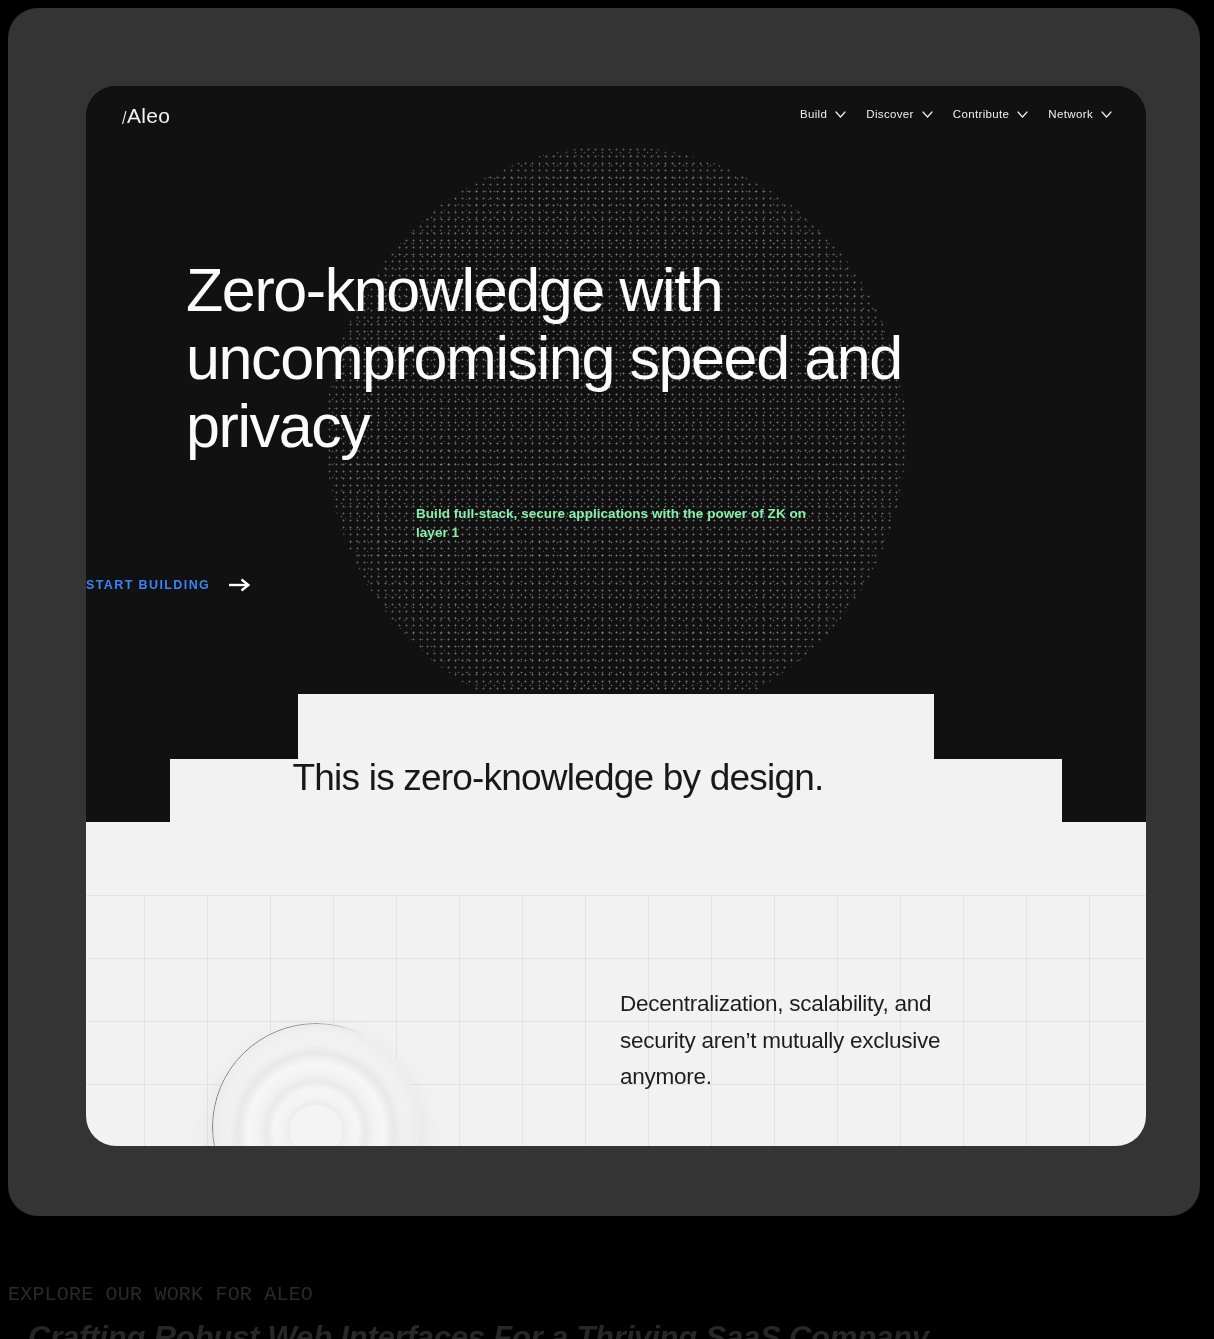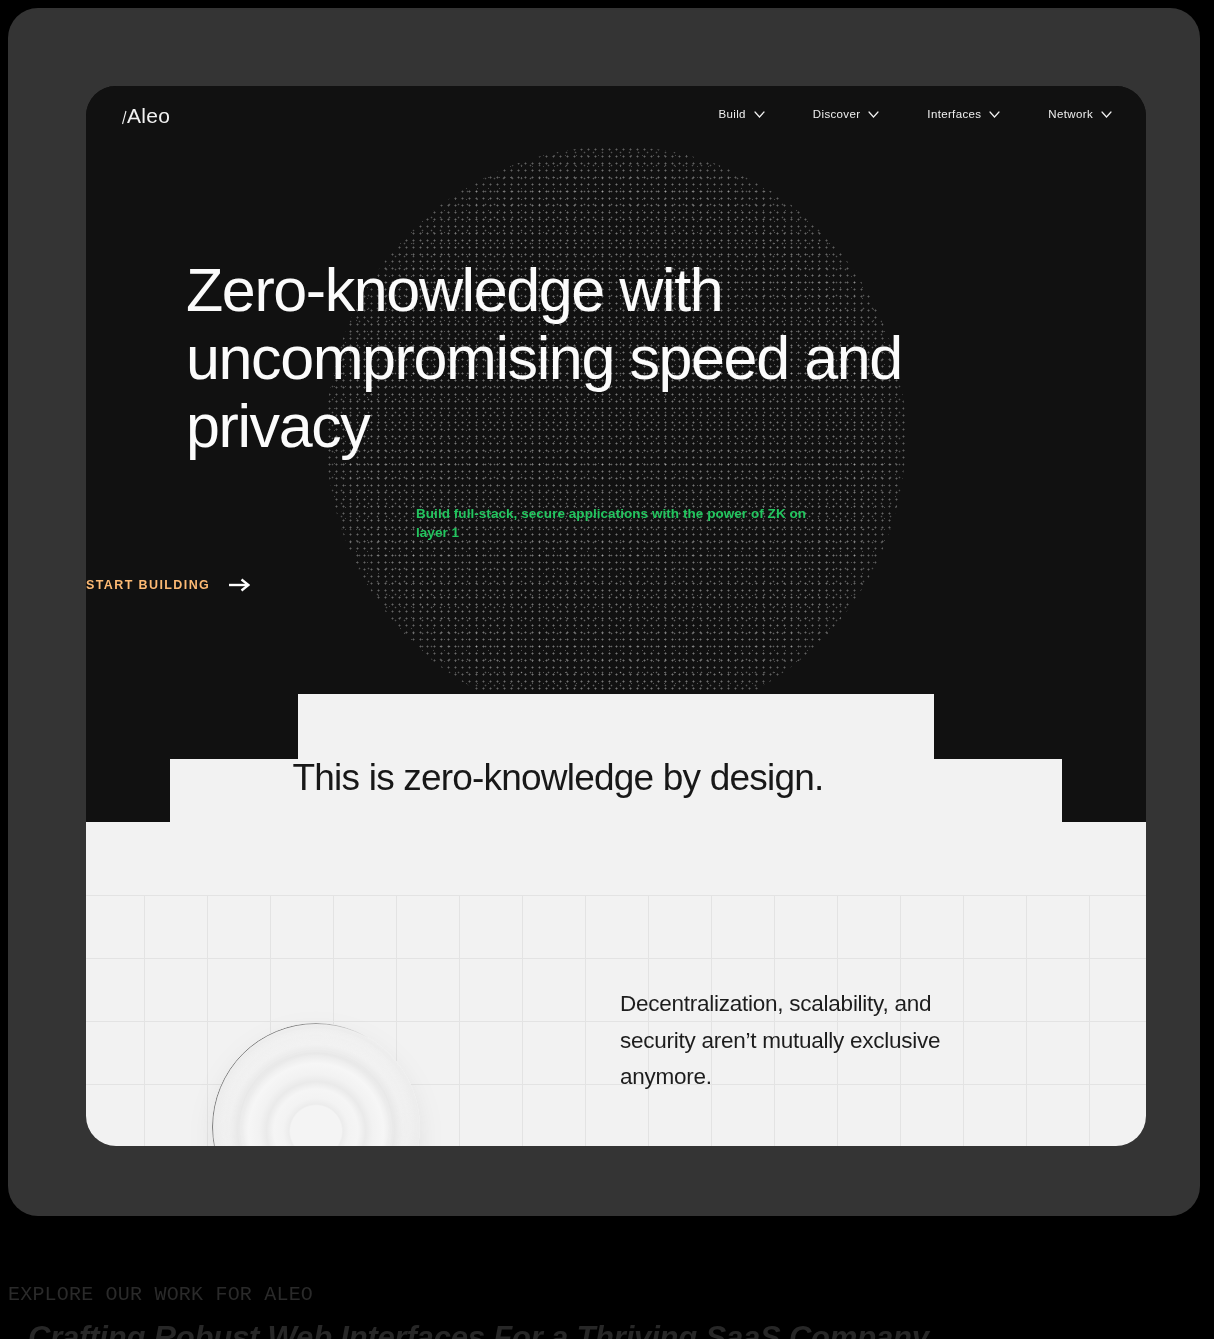--- a/index.html
+++ b/index.html
@@ -107,21 +107,21 @@
     top: 1px;
   }
   .brand-mark svg { display: block; }
 
   .nav-links {
     position: absolute;
     right: 34px;
     top: 22px;
     display: flex;
     align-items: center;
-    gap: 48px;
+    gap: 20px;
   }
   .nav-item {
     display: flex;
     align-items: center;
     gap: 8px;
     color: #efefef;
     font-size: 11.5px;
     letter-spacing: 0.35px;
     cursor: pointer;
   }
@@ -145,33 +145,33 @@
     margin-top: 170px;
     color: #fbfbfb;
     font-size: 61px;
     line-height: 68px;
     font-weight: 400;
     letter-spacing: -1.4px;
     padding: 0 100px;
   }
   .subhead {
     margin-top: 44px;
-    color: #22c55e;
+    color: #86efac;
     font-size: 13.5px;
     line-height: 19px;
     font-weight: 600;
     letter-spacing: 0.05px;
     padding: 0 330px;
   }
   .cta {
     margin-top: 36px;
     display: inline-flex;
     align-items: center;
     gap: 18px;
-    color: #fdba74;
+    color: #3b82f6;
     font-size: 12.5px;
     font-weight: 700;
     letter-spacing: 1.4px;
     cursor: pointer;
   }
   .cta-arrow { width: 22px; height: 14px; }
   .cta-arrow svg { display: block; }
 
   
   .light-section {
@@ -337,21 +337,21 @@
         <div class="nav-item">
           <span>Discover</span>
           <span class="chev">
             <svg width="11" height="7" viewBox="0 0 11 7">
               <path d="M1 1 L5.5 6 L10 1" fill="none" stroke="#efefef" stroke-width="1.2" stroke-linecap="round"></path>
             </svg>
           </span>
         </div>
 
         <div class="nav-item">
-          <span>Interfaces</span>
+          <span>Contribute</span>
           <span class="chev">
             <svg width="11" height="7" viewBox="0 0 11 7">
               <path d="M1 1 L5.5 6 L10 1" fill="none" stroke="#efefef" stroke-width="1.2" stroke-linecap="round"></path>
             </svg>
           </span>
         </div>
 
         <div class="nav-item">
           <span>Network</span>
           <span class="chev">

